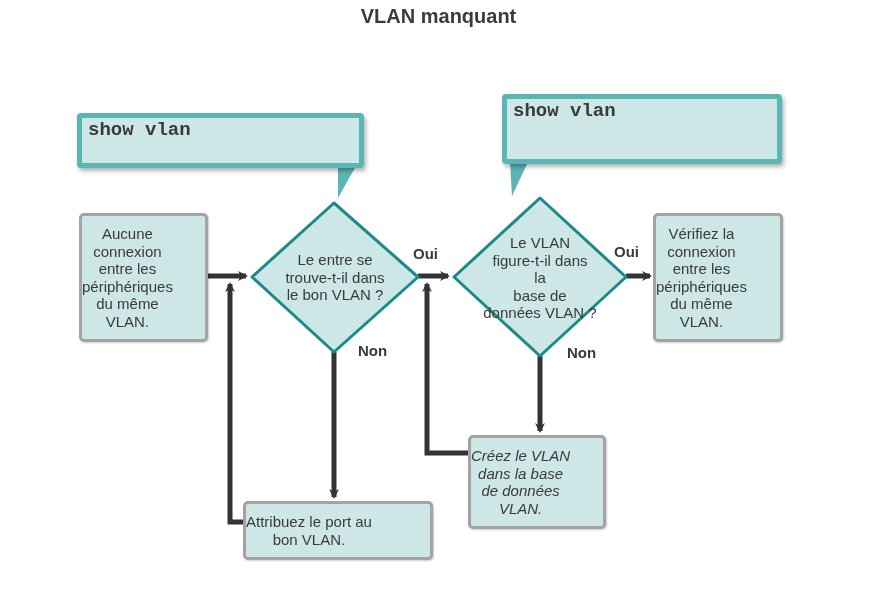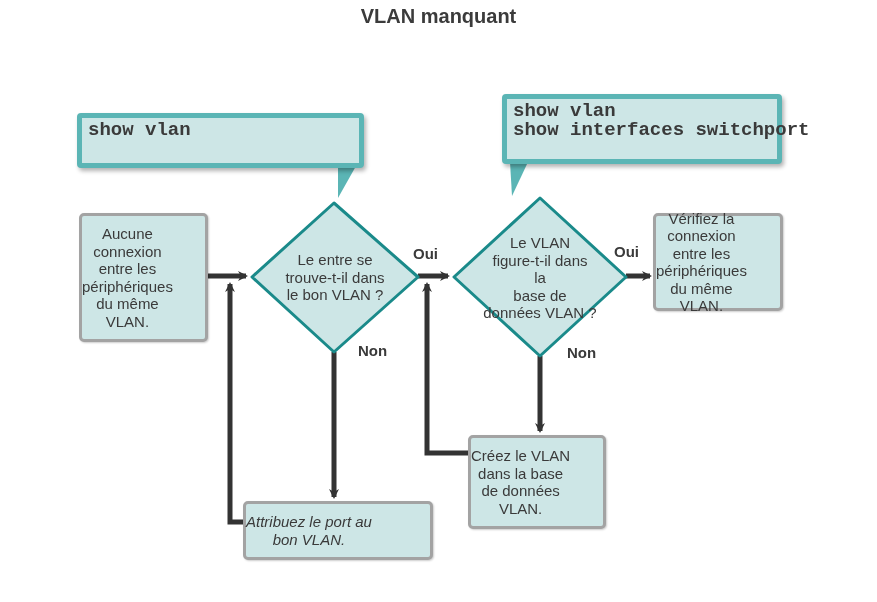--- a/index.html
+++ b/index.html
@@ -53,21 +53,20 @@
   <polygon points="334,203 418,277 334,352 252,277" fill="#cde6e6" stroke="#1a8a8a" stroke-width="3" stroke-linejoin="round"></polygon>
   <polygon points="540,198 626,277 540,356 454,277" fill="#cde6e6" stroke="#1a8a8a" stroke-width="3" stroke-linejoin="round"></polygon>
 </svg>
 
 <div class="callout" style="left:77px; top:113px; width:287px; height:55px;">
   <div class="cmd">show vlan</div>
 </div>
 
 <div class="callout" style="left:502px; top:94px; width:280px; height:70px;">
   <div class="cmd">show vlan</div>
-  <div class="cmd">show interfaces switchport</div>
 </div>
 
 <div class="box" style="left:79px; top:213px; width:129px; height:129px;">
   <span>Aucune
 connexion
 entre les
 périphériques
 du même
 VLAN.</span>
 </div>
@@ -75,35 +74,35 @@
 <div class="dtext" style="left:262px; top:251px; width:146px;">Le entre se
 trouve-t-il dans
 le bon VLAN ?</div>
 
 <div class="dtext" style="left:462px; top:234px; width:156px;">Le VLAN
 figure-t-il dans
 la
 base de
 données VLAN ?</div>
 
-<div class="box" style="left:653px; top:213px; width:130px; height:98px;">
+<div class="box" style="left:653px; top:213px; width:130px; height:129px;">
   <span>Vérifiez la
 connexion
 entre les
 périphériques
 du même
 VLAN.</span>
 </div>
 
-<div class="box" style="left:243px; top:501px; width:190px; height:59px;font-style:italic;">
+<div class="box" style="left:243px; top:501px; width:190px; height:59px;">
   <span>Attribuez le port au
 bon VLAN.</span>
 </div>
 
-<div class="box" style="left:468px; top:435px; width:138px; height:94px;">
+<div class="box" style="left:468px; top:435px; width:138px; height:94px;font-style:italic;">
   <span>Créez le VLAN
 dans la base
 de données
 VLAN.</span>
 </div>
 
 <div class="label" style="left:413px; top:245px;">Oui</div>
 <div class="label" style="left:358px; top:342px;">Non</div>
 <div class="label" style="left:614px; top:243px;">Oui</div>
 <div class="label" style="left:567px; top:344px;">Non</div>

